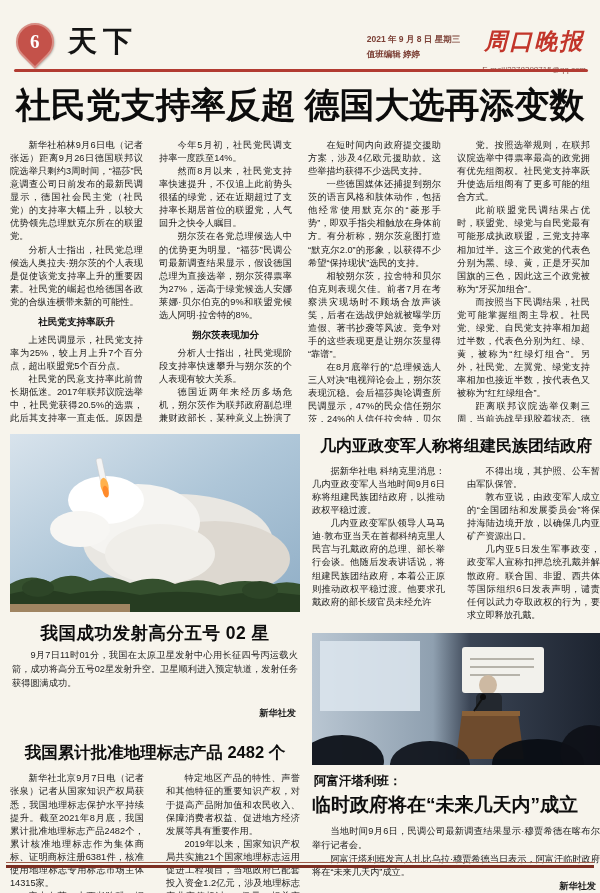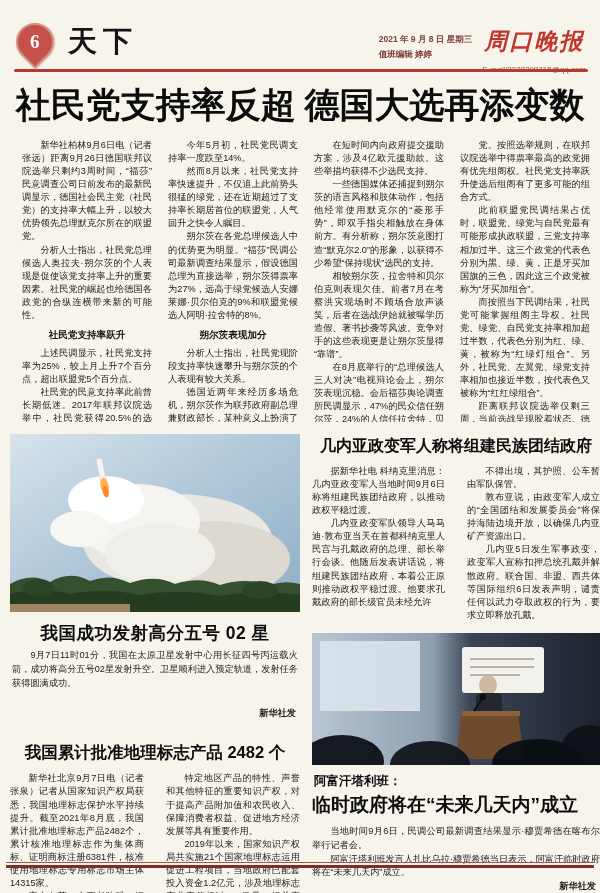--- a/index.html
+++ b/index.html
@@ -23,37 +23,37 @@
     transform:rotate(-45deg);
     display:flex;align-items:center;justify-content:center;
     box-shadow:0 1px 2px rgba(0,0,0,.25);
   }
   .pin span{transform:rotate(45deg);color:#fff;font-size:19px;font-weight:bold;font-family:"Liberation Serif",serif;}
   .section-title{
     margin-left:14px;font-size:29px;font-weight:900;color:#141414;
     font-family:"Liberation Serif",serif;letter-spacing:6px;
   }
   .hdr-rule{position:absolute;left:14px;right:12px;top:69px;height:3px;background:#b23b32;border-radius:2px;}
-  .hdr-right{position:absolute;right:14px;top:26px;display:flex;align-items:flex-start;gap:10px;}
+  .hdr-right{position:absolute;right:14px;top:26px;display:flex;align-items:flex-start;gap:22px;}
   .hdr-meta{text-align:left;color:#7c4036;font-size:8.5px;line-height:1.8;font-weight:bold;padding-top:6px;}
   .masthead{text-align:center;}
   .paper-name{
     color:#c2352a;font-size:23px;font-weight:900;
     font-family:"Liberation Serif",serif;font-style:italic;letter-spacing:2px;
   }
   .email{color:#8a5248;font-size:8px;margin-top:8px;}
 
   
   .lead{margin:8px 10px 0 10px;}
   .headline{
     margin:6px 0 10px 0;text-align:center;
     font-family:"Liberation Serif",serif;
     font-size:35px;font-weight:700;color:#0c0c0c;letter-spacing:0px;white-space:nowrap;
   }
-  .cols4{display:flex;gap:16px;height:283px;overflow:hidden;margin-left:12px;}
+  .cols4{display:flex;gap:16px;height:283px;overflow:hidden;}
   .cols4 .col{flex:1 1 0;min-width:0;}
   .col p{margin:0;font-size:9.2px;line-height:1.42;text-align:justify;text-indent:2em;color:#1b1b1b;}
   .col h3{margin:7px 0 5px 0;font-size:9.6px;text-align:center;color:#111;}
 
   
   .middle{display:flex;gap:12px;margin:12px 10px 0 10px;}
   .mcol-left{width:290px;flex:0 0 290px;}
   .mcol-right{width:288px;flex:0 0 288px;}
 
   .photo{display:block;width:100%;background:#ccc;}

